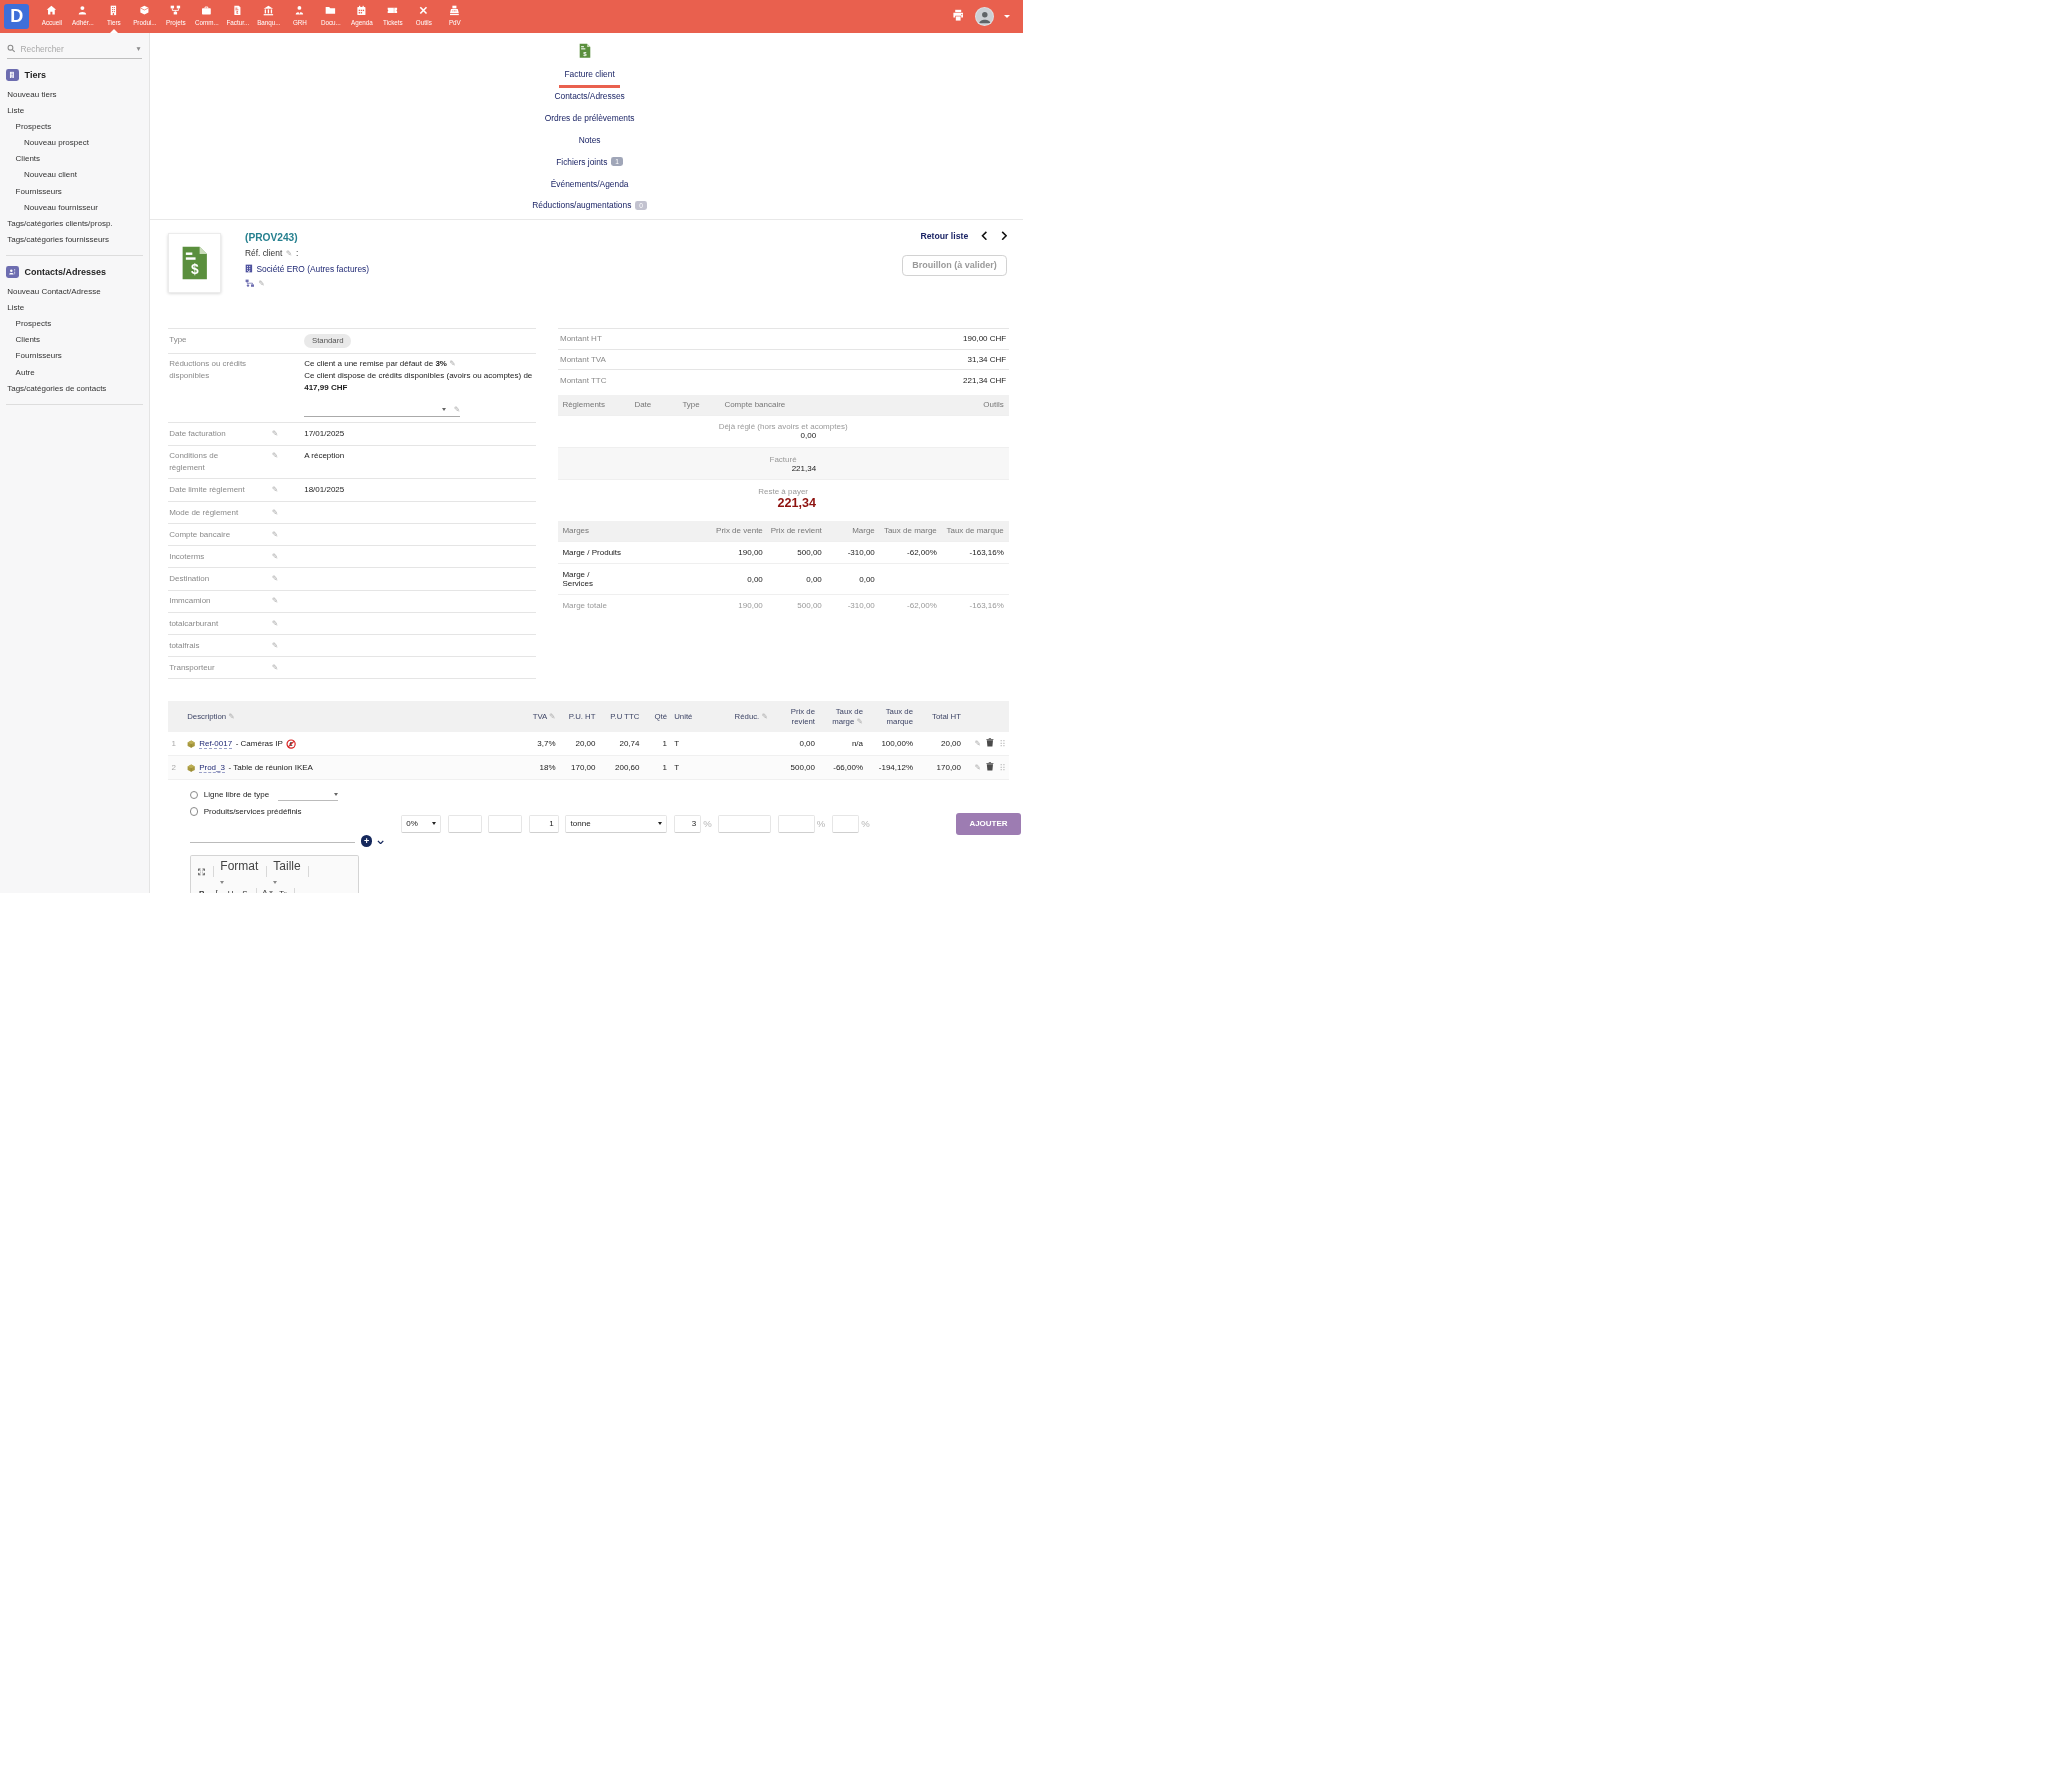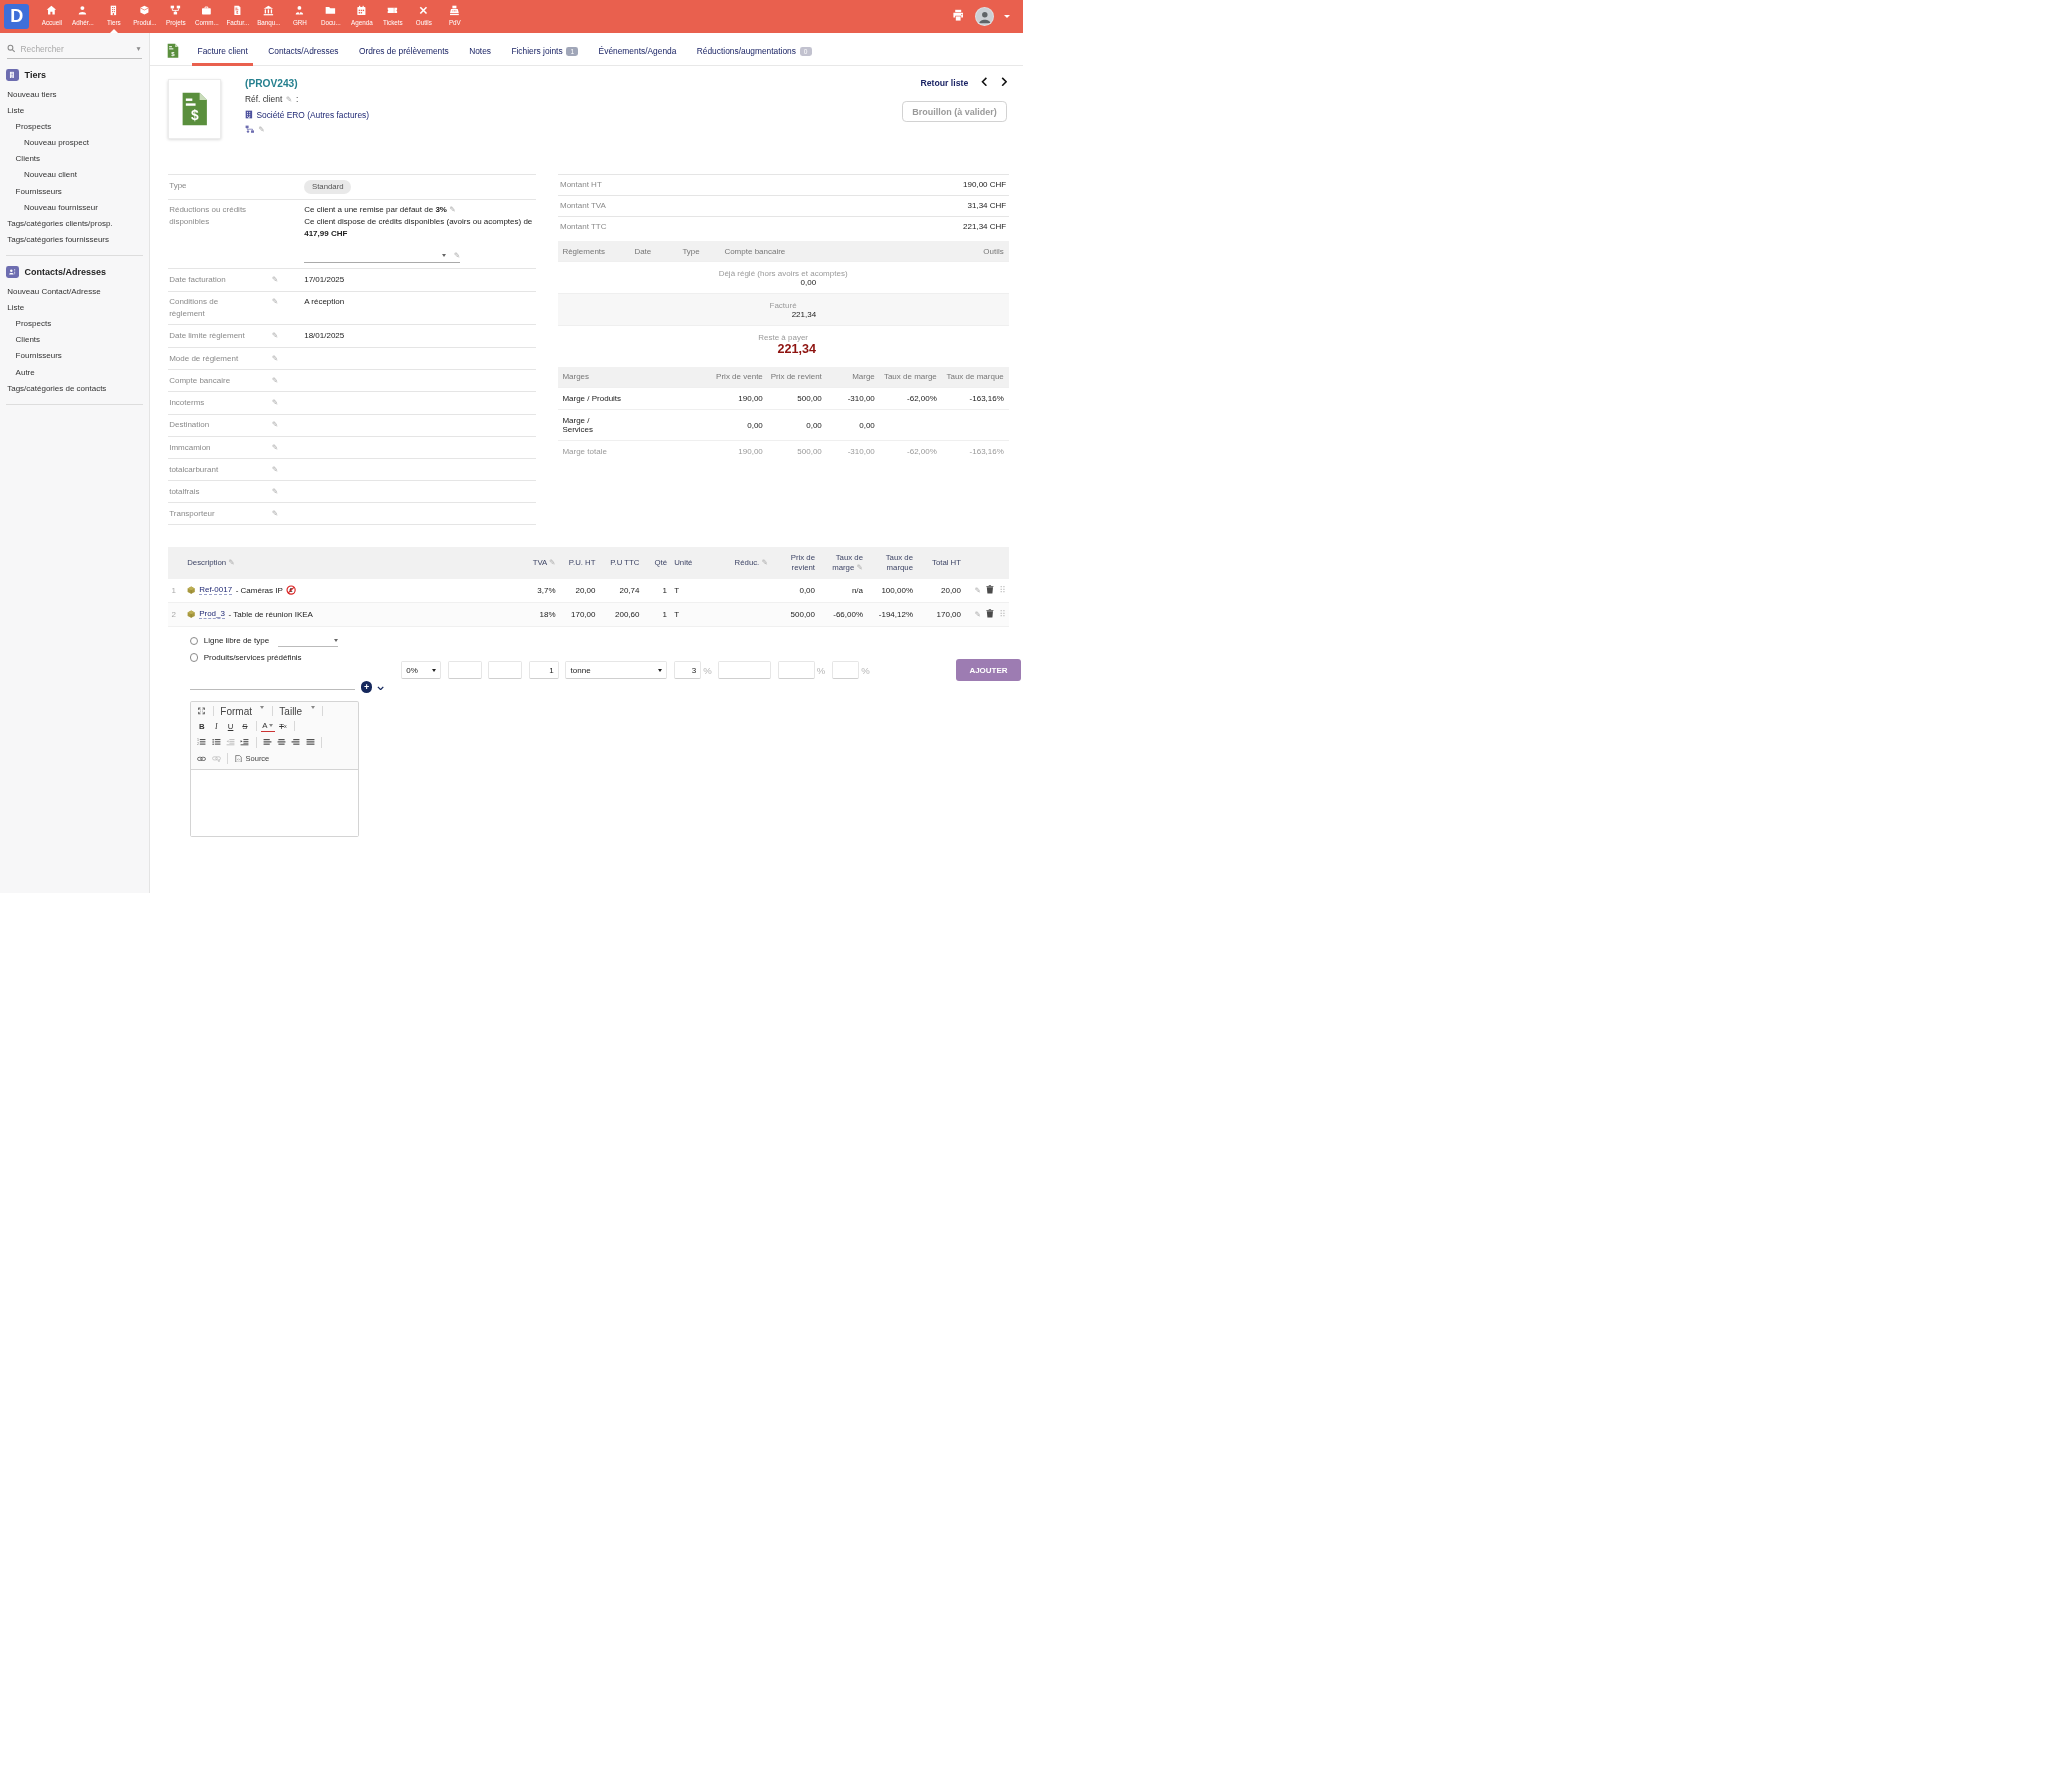--- a/index.html
+++ b/index.html
@@ -33,21 +33,21 @@
   .side-ico { width:12.6px; height:12.6px; border-radius:2.4px; background:#6d6db0; display:flex; align-items:center; justify-content:center; }
   .side-ico svg { width:7.8px; height:7.8px; }
   .side-item { font-size:8px; color:#333; padding:3.6px 2.4px 3.6px 7.2px; cursor:pointer; }
   .side-item.ind1 { padding-left:15.6px; }
   .side-item.ind2 { padding-left:24px; }
   .side-div { border-top:0.6px solid #ddd; margin:7.2px 6px 0 6px; }
 
   
   .main { position:absolute; left:150px; top:33px; width:873px; background:#fff; padding:0 0 18px 0; }
 
-  .tabs { display:flex; align-items:center; padding:9.6px 10.8px 0 17px; border-bottom:1.2px solid #e8e8e8; position:relative; }
+  .tabs { display:flex; align-items:center; padding:9.6px 10.8px 0 17px; border-bottom:1.2px solid #e8e8e8; position:relative;flex-direction:column; }
   .tab-doc-ico { margin-right:8.4px; margin-bottom:4.8px; }
   .tab { color:#1c2566; font-size:8.4px; padding:3.6px 10.2px 8.4px 10.2px; position:relative; cursor:pointer; white-space:nowrap; }
   .tab.active { font-weight:normal; }
   .tab.active::after { content:""; position:absolute; left:4.8px; right:4.8px; bottom:-1.2px; height:3px; background:#e9604e; }
   .badge { display:inline-block; background:#a0a6b8; color:#fff; font-size:6.6px; border-radius:2.4px; padding:1.2px 4.2px; margin-left:3.6px; vertical-align:0.6px; }
   .badge.zero { background:#c2c2cf; }
 
   .head-wrap { position:relative; padding:8.4px 14.4px 3.6px 18px; min-height:108px; }
   .photo-card { position:absolute; left:18px; top:13px; width:53px; height:60px; background:#fff; border:0.6px solid #ececec; box-shadow:0 0.6px 3px rgba(0,0,0,.18); display:flex; align-items:center; justify-content:center; }
   .head-text { margin-left:77px; }
@@ -117,21 +117,21 @@
   .mini-select .sel-caret { margin-left:auto; }
   .predef-select { width:165px; border-bottom:0.6px solid #bbb; height:14.4px; margin-top:7.2px; display:inline-block; }
   .plus-btn { width:11.4px; height:11.4px; border-radius:50%; background:#15285c; color:#fff; font-size:9px; font-weight:bold; display:inline-flex; align-items:center; justify-content:center; margin-left:6px; vertical-align:middle; cursor:pointer; }
   .plus-chev { display:inline-block; margin-left:4.8px; vertical-align:middle; }
   .plus-chev svg { width:7.2px; height:4.8px; stroke:#15285c; stroke-width:2.2; fill:none; }
 
   .editor { margin-top:8.4px; width:169px; border:0.6px solid #d4d4d4; border-radius:1.8px; background:#fafafa; }
   .tb { padding:3px 4.8px; display:flex; align-items:center; flex-wrap:wrap; gap:2.4px; }
   .tb-sep { width:0.6px; height:10.8px; background:#d8d8d8; margin:0 2.4px; }
   .tb-btn { min-width:12px; height:12px; display:inline-flex; align-items:center; justify-content:center; font-size:7.8px; color:#333; cursor:pointer; padding:0 1.2px; }
-  .tb-dd { font-size:10px; color:#444; display:inline-flex; align-items:flex-start; gap:8.4px; padding:0 2.4px; cursor:pointer; }
+  .tb-dd { font-size:12px; color:#444; display:inline-flex; align-items:flex-start; gap:8.4px; padding:0 2.4px; cursor:pointer;flex-direction:column; }
   .tb-dd .sel-caret { border-top-color:#888; }
   .tb-btn.bold { font-weight:bold; }
   .tb-btn.italic { font-style:italic; font-family:"Liberation Serif",serif; }
   .tb-btn.under { text-decoration:underline; }
   .tb-btn.strike { text-decoration:line-through; }
   .tb-btn.acolor { border-bottom:1.8px solid #c33; line-height:1; }
   .tb-btn svg { width:9px; height:7.8px; }
   .tb-btn.dis { opacity:.35; }
   .editor-area { background:#fff; border-top:0.6px solid #d4d4d4; height:67px; }
 

